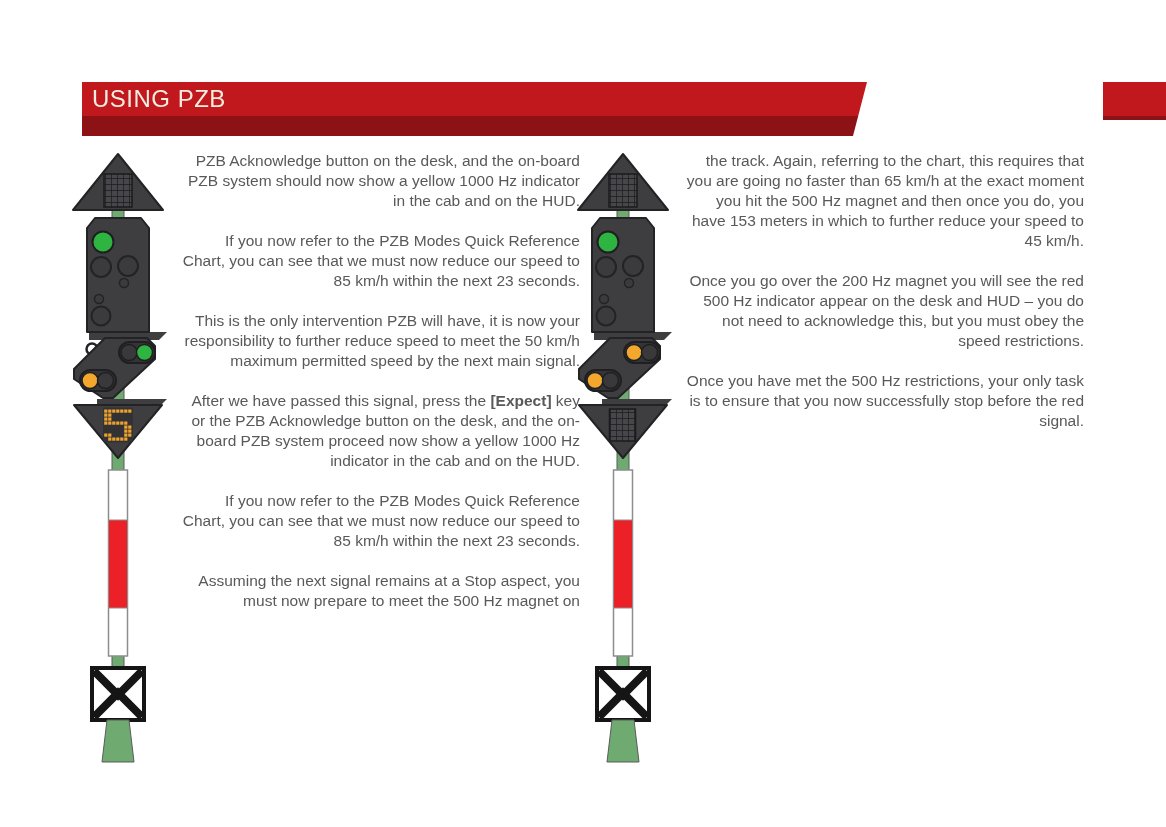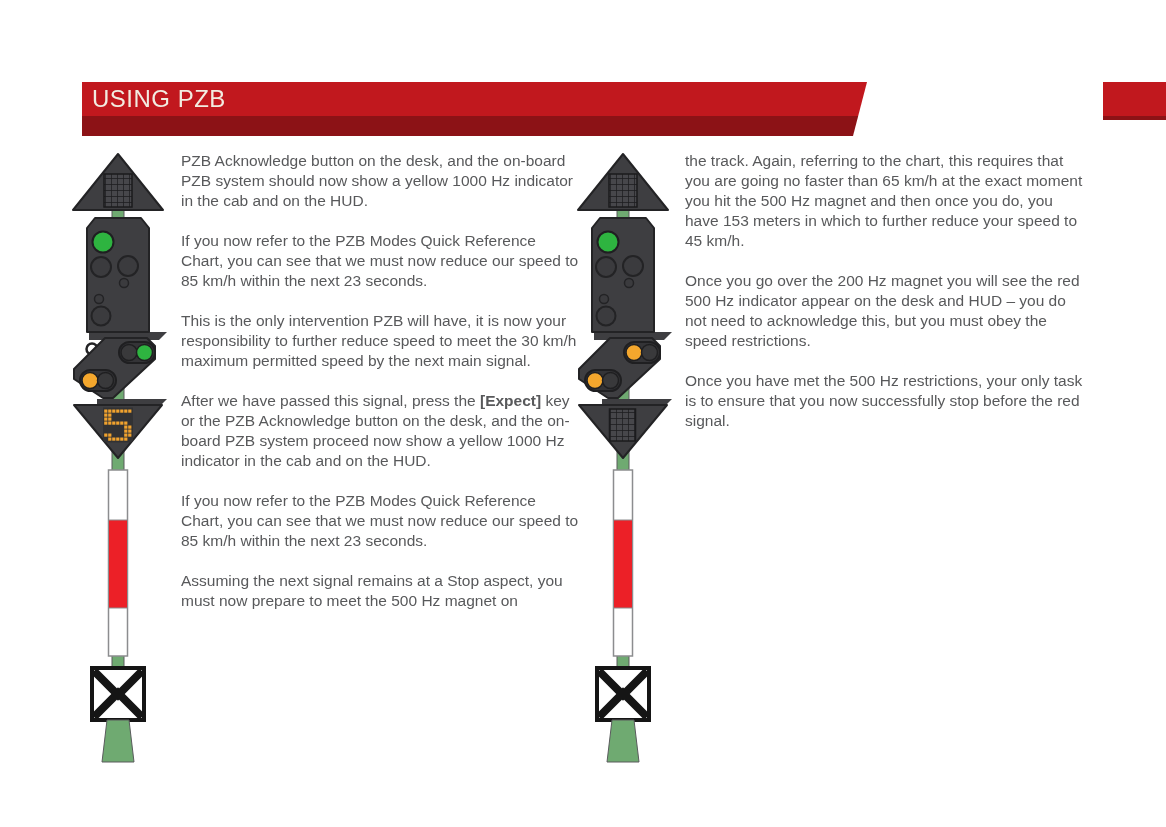--- a/index.html
+++ b/index.html
@@ -21,21 +21,21 @@
     background:linear-gradient(to bottom,#C1181E 0,#C1181E 34px,#8C1216 34px,#8C1216 38px);
     display:flex;align-items:center;justify-content:center;padding-left:36px;
   }
   .page-badge span{color:#FDFDFD;font-size:23px;font-weight:bold;line-height:34px;margin-top:-4px;}
   .text-col{
     position:absolute;top:151px;width:399px;color:#58595B;
     font-size:15.5px;line-height:20px;
   }
   .text-col.left{left:181px;}
   .text-col.right{left:685px;}
-  .text-col p{margin:0 0 20px 0;}
+  .text-col p{margin:0 0 20px 0;text-align:right;}
   .text-col p:last-child{margin-bottom:0;}
   .signal{position:absolute;top:148px;}
   .signal.left{left:63px;}
   .signal.right{left:568px;}
 </style>
 </head>
 <body>
 
 <div class="header-bar">
   <div class="header-title">USING PZB</div>
@@ -197,21 +197,21 @@
     <polygon points="11,257 99,257 55,310" fill="#3E3E41" stroke="#232325" stroke-width="2" stroke-linejoin="round"></polygon>
     <g clip-path="url(#triClipR)">
       <rect x="41.5" y="261" width="26" height="32" fill="url(#hatchR)" stroke="#1B1B1D" stroke-width="1.5"></rect>
     </g>
   </g>
 </svg>
 
 <div class="text-col left">
   <p>PZB Acknowledge button on the desk, and the on-board PZB system should now show a yellow 1000 Hz indicator in the cab and on the HUD.</p>
   <p>If you now refer to the PZB Modes Quick Reference Chart, you can see that we must now reduce our speed to 85 km/h within the next 23 seconds.</p>
-  <p>This is the only intervention PZB will have, it is now your responsibility to further reduce speed to meet the 30 km/h maximum permitted speed by the next main signal.</p>
+  <p>This is the only intervention PZB will have, it is now your responsibility to further reduce speed to meet the 50 km/h maximum permitted speed by the next main signal.</p>
   <p><span>After we have passed this signal, press the </span><strong>[Expect]</strong><span> key or the PZB Acknowledge button on the desk, and the on-board PZB system proceed now show a yellow 1000 Hz indicator in the cab and on the HUD.</span></p>
   <p>If you now refer to the PZB Modes Quick Reference Chart, you can see that we must now reduce our speed to 85 km/h within the next 23 seconds.</p>
   <p>Assuming the next signal remains at a Stop aspect, you must now prepare to meet the 500 Hz magnet on</p>
 </div>
 
 <div class="text-col right">
   <p>the track. Again, referring to the chart, this requires that you are going no faster than 65 km/h at the exact moment you hit the 500 Hz magnet and then once you do, you have 153 meters in which to further reduce your speed to 45 km/h.</p>
   <p>Once you go over the 200 Hz magnet you will see the red 500 Hz indicator appear on the desk and HUD – you do not need to acknowledge this, but you must obey the speed restrictions.</p>
   <p>Once you have met the 500 Hz restrictions, your only task is to ensure that you now successfully stop before the red signal.</p>
 </div>

